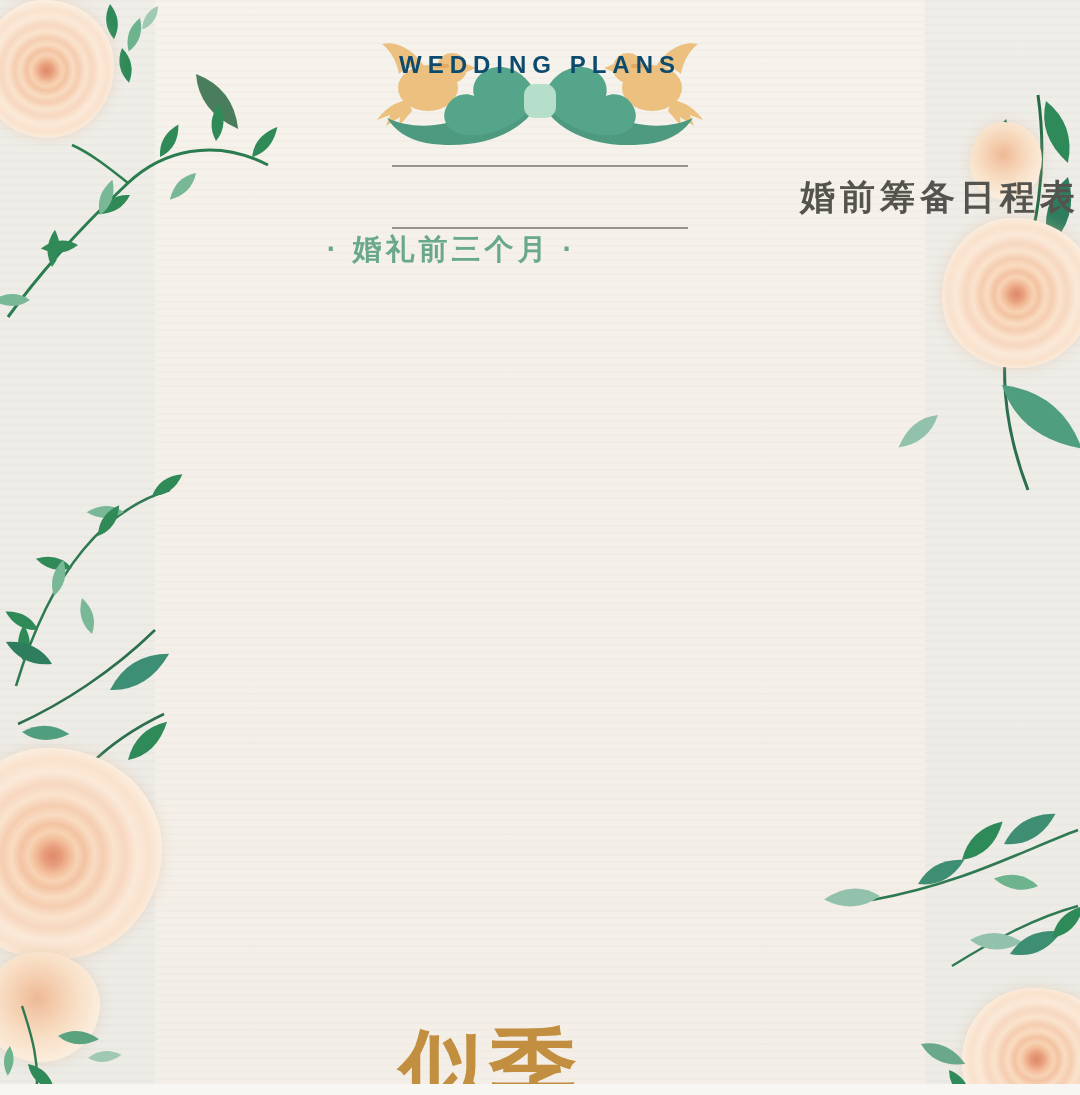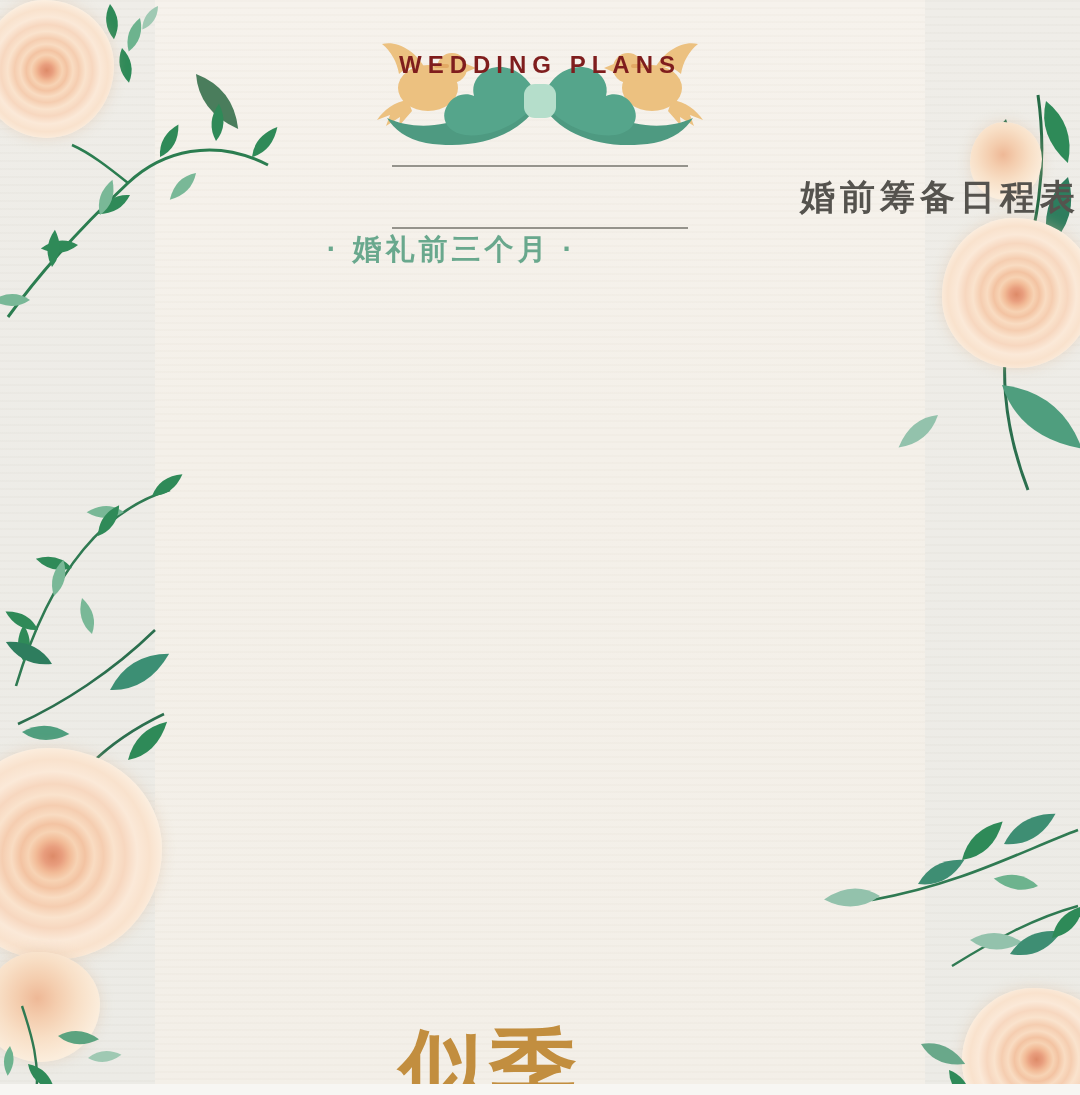--- a/index.html
+++ b/index.html
@@ -41,21 +41,21 @@
     box-shadow:0 0 14px rgba(222,190,160,.45);
   }
   .rose.bud{
     background:radial-gradient(circle at 46% 42%,
       #eeb896 0%, #f4cdae 22%, #f8dfc6 45%, #fbeddc 70%, #faeedf 100%);
   }
 
   
   .banner-text{
     position:absolute;top:51px;left:0;width:1080px;text-align:center;
-    font-size:24px;letter-spacing:6px;font-weight:700;color:#7f1d1d;z-index:4;
+    font-size:24px;letter-spacing:6px;font-weight:700;color:#0c4a6e;z-index:4;
   }
   .dash{position:absolute;top:64px;width:15px;height:4px;background:#e2a964;border-radius:2px;z-index:4;}
   .dash.left{left:434px;}
   .dash.right{left:631px;}
   .header-art{position:absolute;z-index:3;overflow:visible;}
 
   .title-wrap{position:absolute;top:165px;left:0;width:1080px;text-align:right;z-index:4;}
   .title-line{width:296px;height:2px;background:#95938c;margin:0 auto;}
   .page-title{
     font-size:35px;font-weight:600;color:#55534e;letter-spacing:5px;

